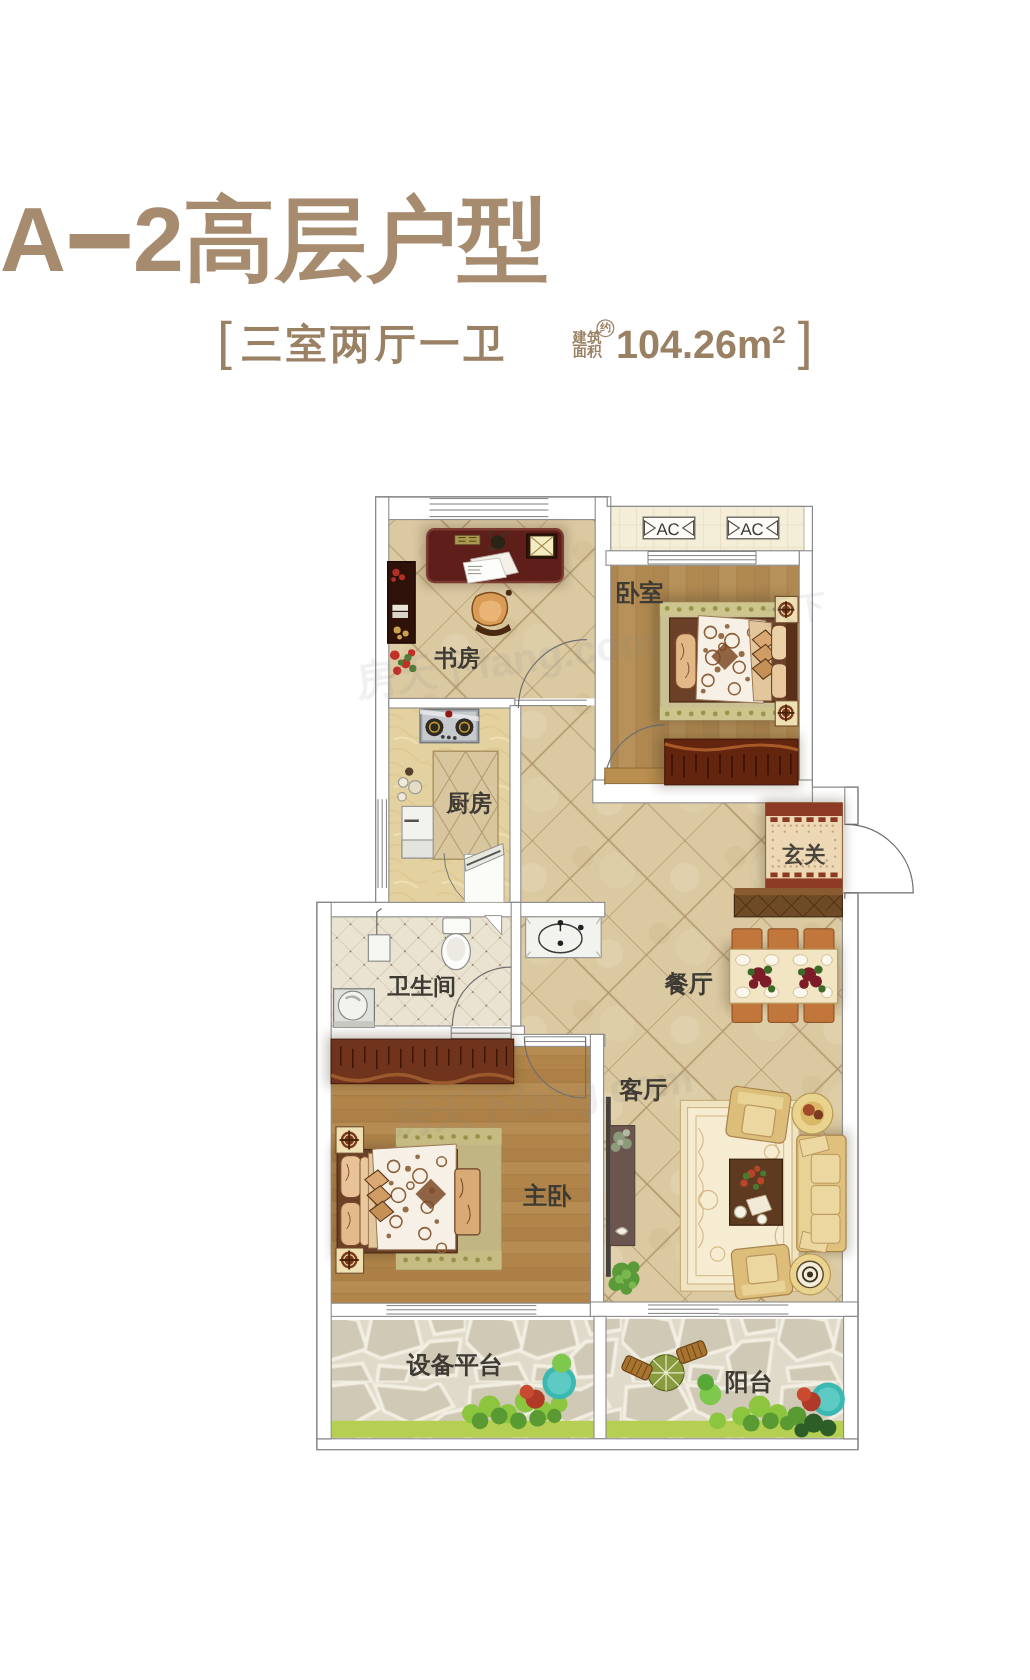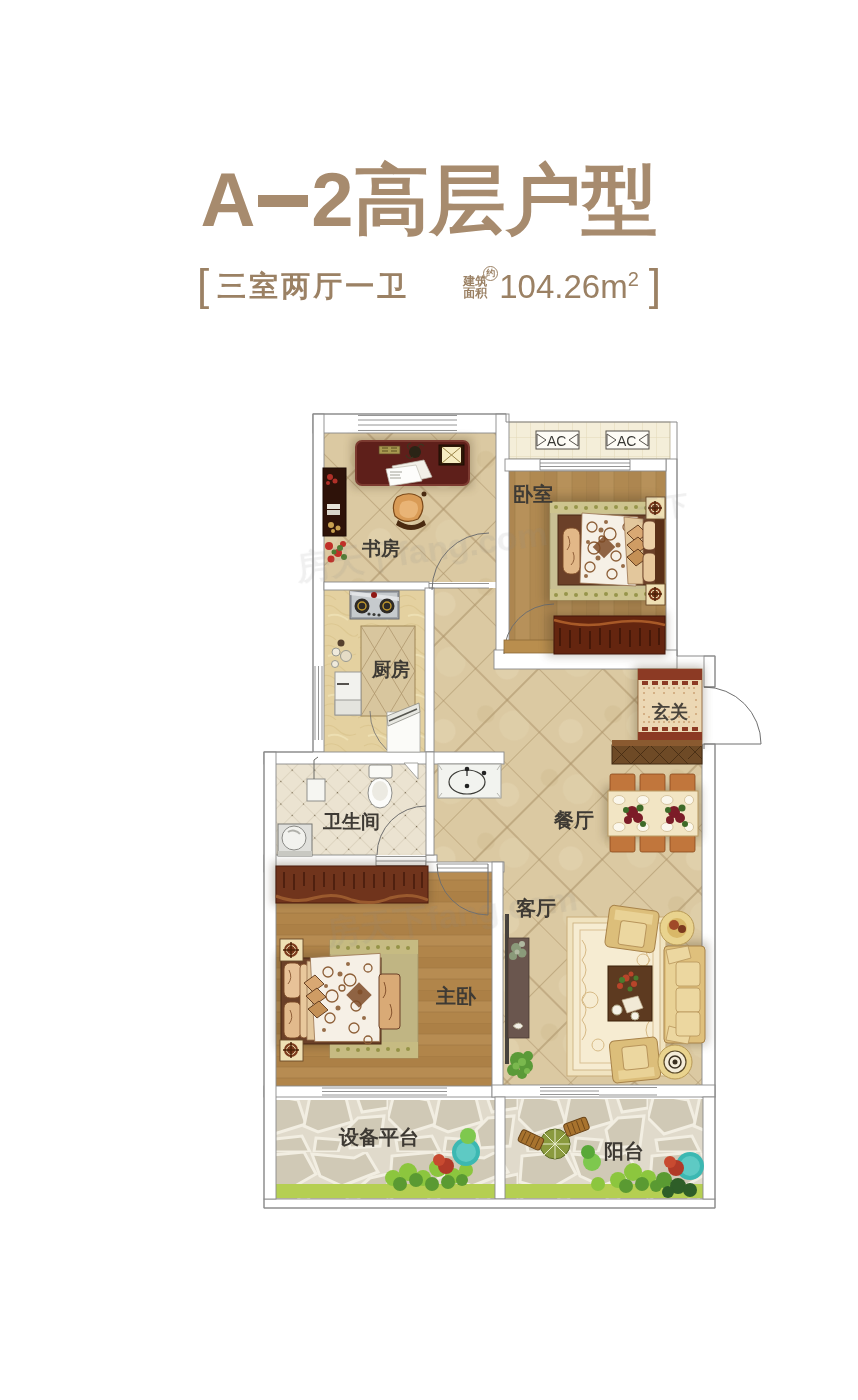--- a/index.html
+++ b/index.html
@@ -1,25 +1,25 @@
 <!DOCTYPE html>
 <html><head>
 <meta charset="utf-8">
 <style>
   html,body{margin:0;padding:0;background:#fff;width:858px;height:1400px;overflow:hidden;}
   body{font-family:"Liberation Sans", sans-serif;position:relative;}
-  .title{position:absolute;left:0;top:150px;width:858px;text-align:center;
+  .title{position:absolute;left:0;top:150px;width:858px;
     font-size:76px;font-weight:bold;color:#a78b6e;letter-spacing:0px;}
   .dash{display:inline-block;width:50px;height:12px;background:#a78b6e;vertical-align:19px;margin:0 3px;}
   .sub{position:absolute;left:0;top:262px;width:858px;display:flex;align-items:center;justify-content:center;color:#9b8164;}
   .br{font-size:44px;font-weight:400;position:relative;top:-2px;}
-  .rooms{font-size:29px;font-weight:bold;letter-spacing:3px;margin:0 28px 0 8px;}
+  .rooms{font-size:34px;font-weight:bold;letter-spacing:3px;margin:0 28px 0 8px;}
   .mj{font-size:12px;font-weight:bold;line-height:12px;margin:0 4px 0 26px;position:relative;}
   .yue{position:absolute;top:-9px;right:-11px;width:13px;height:13px;border:1px solid #9b8164;border-radius:50%;font-size:9px;line-height:13px;text-align:center;}
-  .area{font-size:33px;font-weight:normal;margin:0 10px 0 8px;}
+  .area{font-size:33px;font-weight:bold;margin:0 10px 0 8px;}
   sup{font-size:20px;}
 </style>
 </head>
 <body>
 <div class="title">A<span class="dash"></span>2高层户型</div>
 <div class="sub">
     <span class="br">[</span>
     <span class="rooms">三室两厅一卫</span>
     <span class="mj">建筑<br>面积<span class="yue">约</span></span>
     <span class="area">104.26m<sup>2</sup></span>

